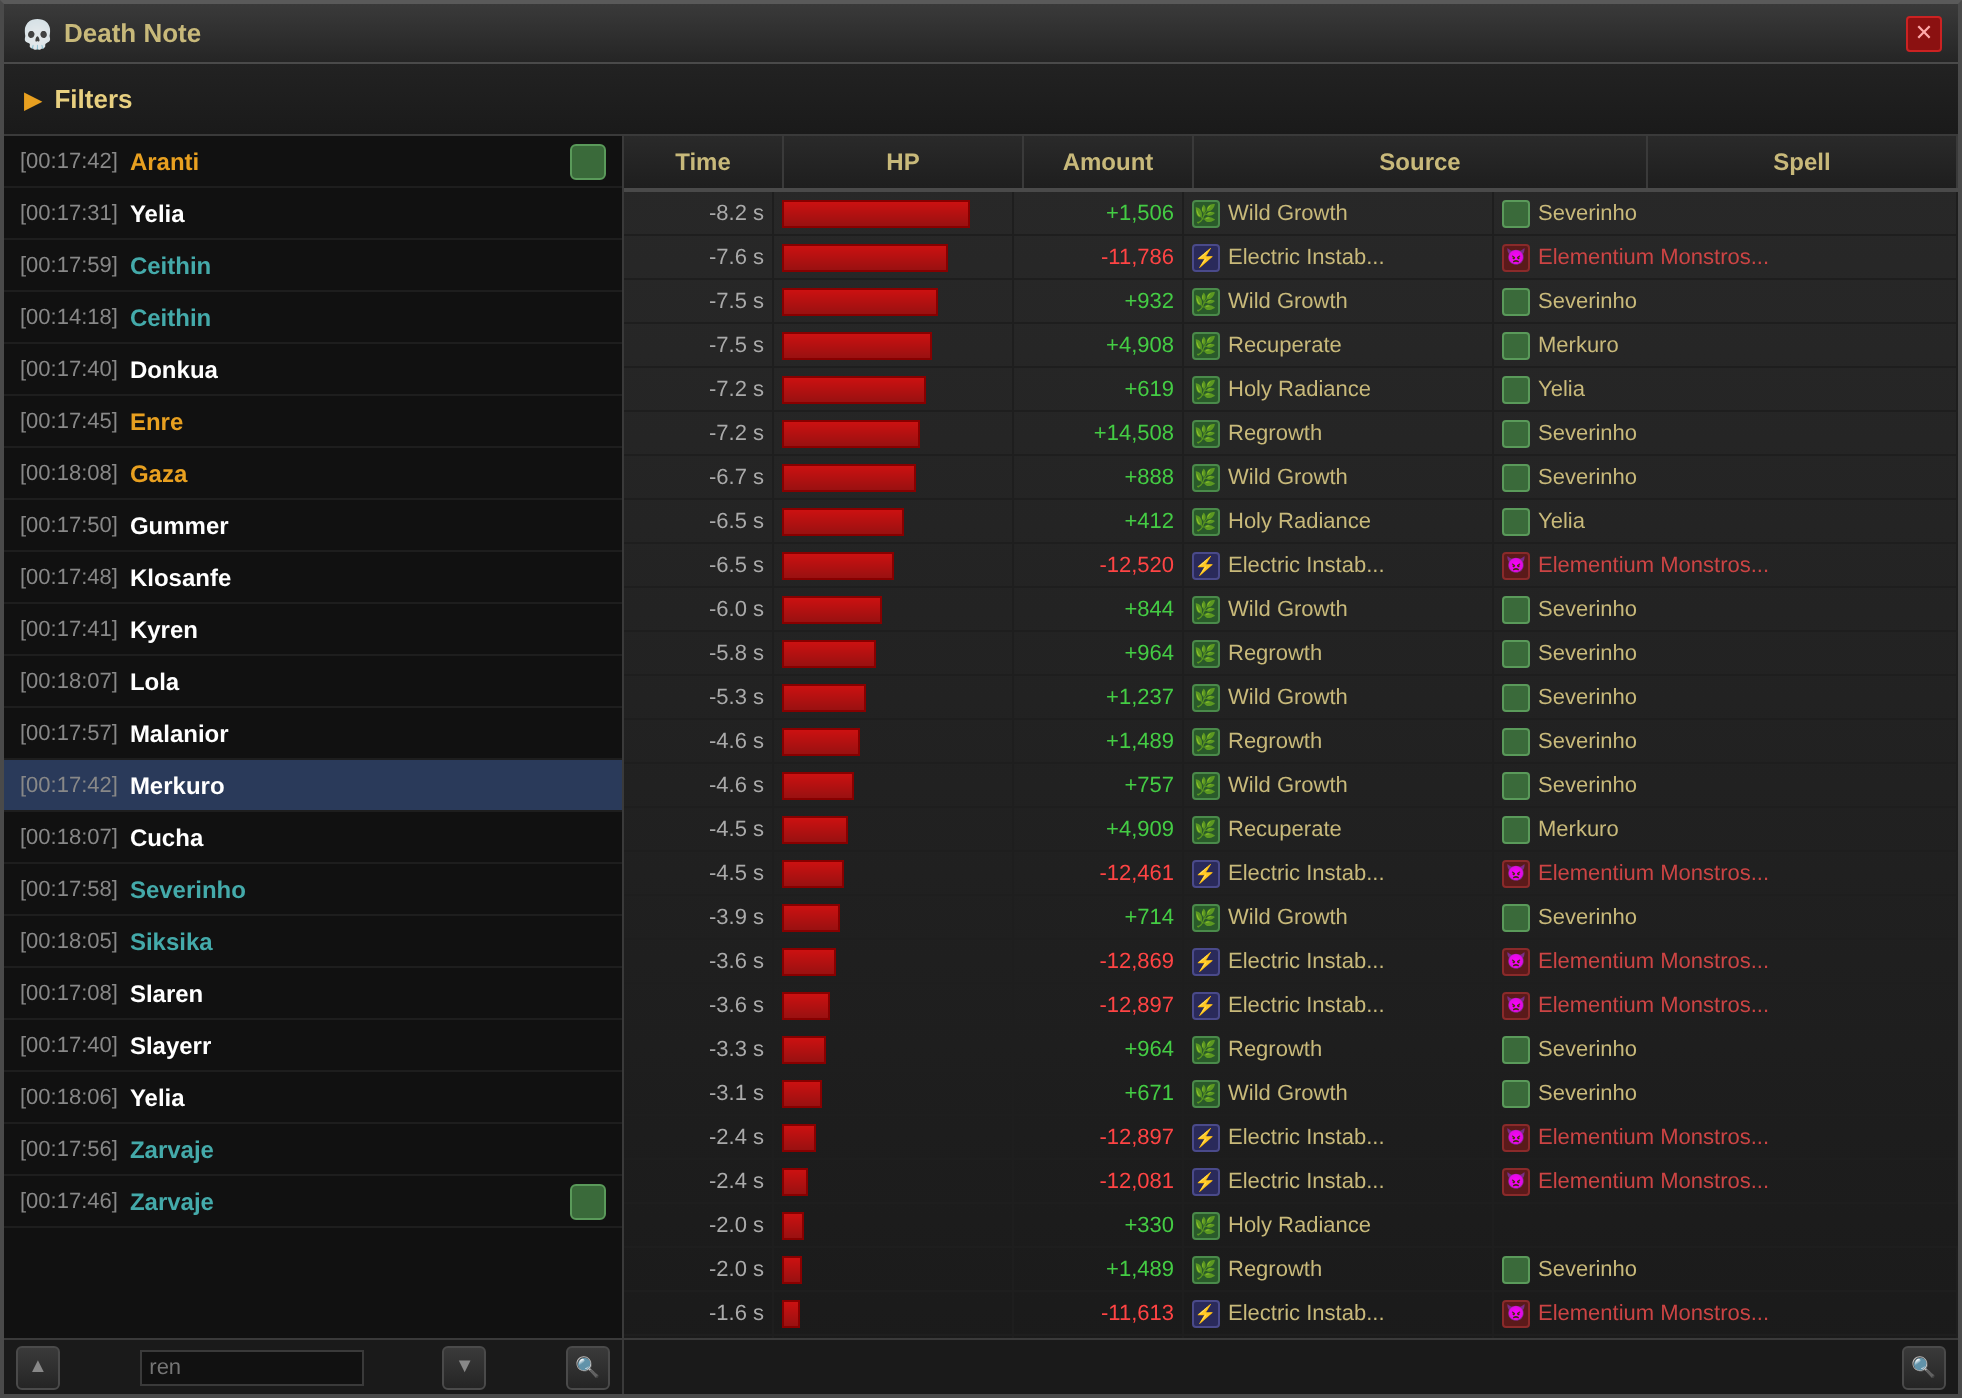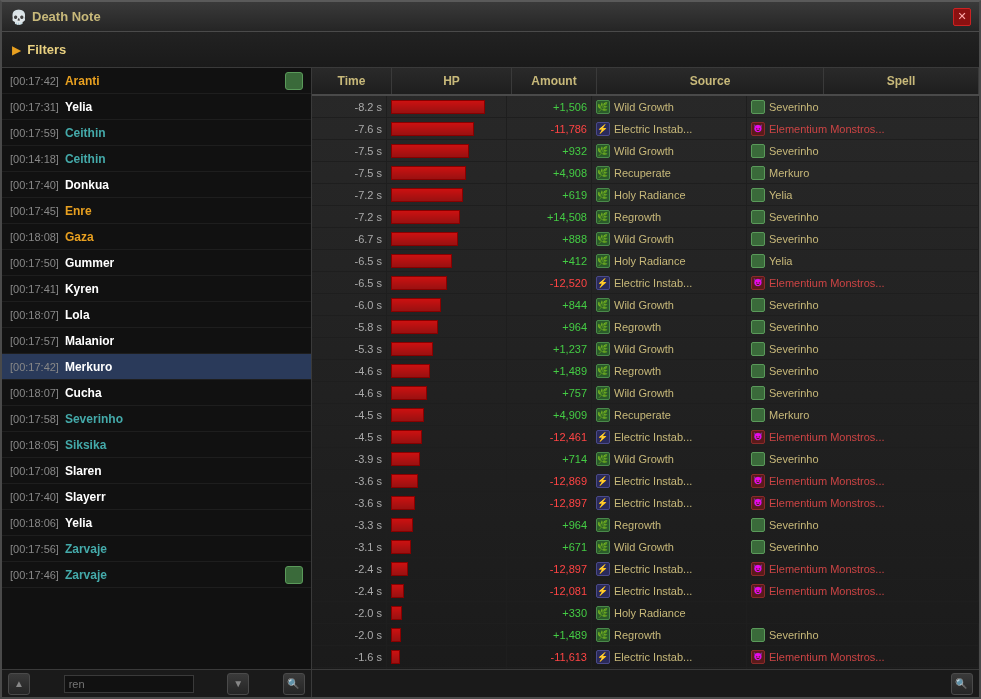--- a/index.html
+++ b/index.html
@@ -325,20 +325,24 @@
         </div>
         <div class="player-row">
           <span class="player-time">[00:18:08]</span>
           <span class="player-name color-orange">Gaza</span>
         </div>
         <div class="player-row">
           <span class="player-time">[00:17:50]</span>
           <span class="player-name color-white">Gummer</span>
         </div>
         <div class="player-row">
+          <span class="player-time">[00:17:48]</span>
+          <span class="player-name color-white">Klosanfe</span>
+        </div>
+        <div class="player-row">
           <span class="player-time">[00:17:41]</span>
           <span class="player-name color-white">Kyren</span>
         </div>
         <div class="player-row">
           <span class="player-time">[00:18:07]</span>
           <span class="player-name color-white">Lola</span>
         </div>
         <div class="player-row">
           <span class="player-time">[00:17:57]</span>
           <span class="player-name color-white">Malanior</span>
@@ -765,21 +769,21 @@
             <div class="td td-source" style="color: rgb(200, 185, 122);">Merkuro</div>
           </div>
         </div>
 
     </div>
   </div>
 
   <div class="bottom-bar">
     <div class="bottom-left">
       <div class="scroll-icon">▲</div>
-      <input type="text" placeholder="ren" style="width: 130px; background: rgb(17, 17, 17); border: 1px solid rgb(58, 58, 58); color: rgb(200, 185, 122); padding: 2px 4px; font-size: 11px;">
+      <input type="text" placeholder="ren" style="width: 112px; background: rgb(17, 17, 17); border: 1px solid rgb(58, 58, 58); color: rgb(200, 185, 122); padding: 2px 4px; font-size: 11px;">
       <div class="scroll-icon">▼</div>
       <div class="scroll-icon">🔍</div>
     </div>
     <div class="bottom-right">
       <div class="scroll-icon" style="margin-left:auto;">🔍</div>
     </div>
   </div>
 
 </div>
 

